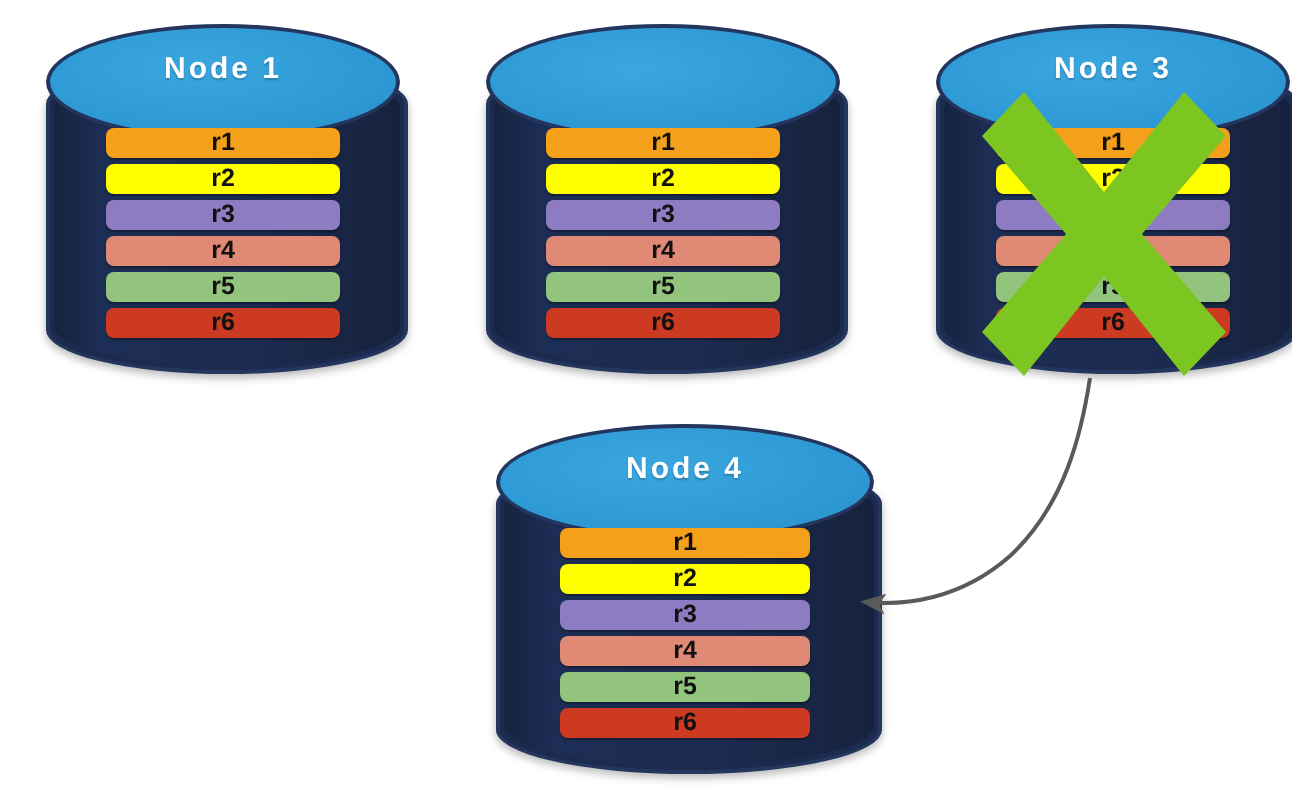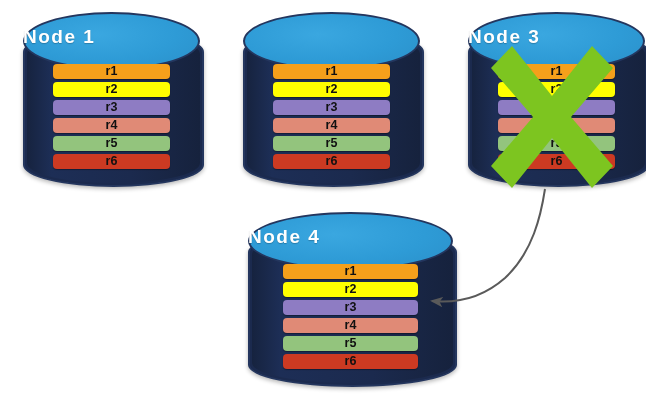--- a/index.html
+++ b/index.html
@@ -54,23 +54,23 @@
     background: radial-gradient(ellipse at 42% 38%, #3aa7e0 0%, #2e9bd6 55%, #2a8fc9 100%);
     border: 2px solid #24365e;
     box-sizing: border-box;
     z-index: 3;
   }
   .node .title {
     position: absolute;
     left: 0;
     top: 14px;
     width: 100%;
-    text-align: left;
+    text-align: center;
     color: #ffffff;
-    font-size: 19px;
+    font-size: 15px;
     font-weight: bold;
     letter-spacing: 1.5px;
     z-index: 4;
     text-shadow: 0 1px 1px rgba(0,0,0,0.22);
     pointer-events: none;
   }
   .rows {
     position: absolute;
     left: 0;
     width: 100%;
@@ -152,21 +152,21 @@
         <div class="row" style="background: rgb(224, 138, 118);">r4</div>
         <div class="row" style="background: rgb(147, 196, 125);">r5</div>
         <div class="row" style="background: rgb(204, 58, 34);">r6</div>
       </div>
   </div>
 
   <svg class="cross" style="left:491px; top:46px;" width="122" height="142" viewBox="0 0 122 142">
     <polygon id="cross-poly" points="21,0 61,50 101,0 122,22 80,71 122,120 101,142 61,92 21,142 0,120 42,71 0,22" fill="#7dc520"></polygon>
   </svg>
 
-  <div class="node" id="node-4-el" style="left:248px; top:212px; width:205px; height:171px;">
+  <div class="node" id="node-4-el" style="left:248px; top:212px; width:189px; height:171px;">
     <div class="body" style="background-color: rgb(27, 42, 78);"></div>
     <div class="cap"></div>
     <div class="title" style="color: rgb(255, 255, 255);">Node  4</div>
     <div class="rows" style="top:52px;">
         <div class="row" style="background: rgb(245, 160, 27);">r1</div>
         <div class="row" style="background: rgb(255, 255, 0);">r2</div>
         <div class="row" style="background: rgb(142, 124, 195);">r3</div>
         <div class="row" style="background: rgb(224, 138, 118);">r4</div>
         <div class="row" style="background: rgb(147, 196, 125);">r5</div>
         <div class="row" style="background: rgb(204, 58, 34);">r6</div>

